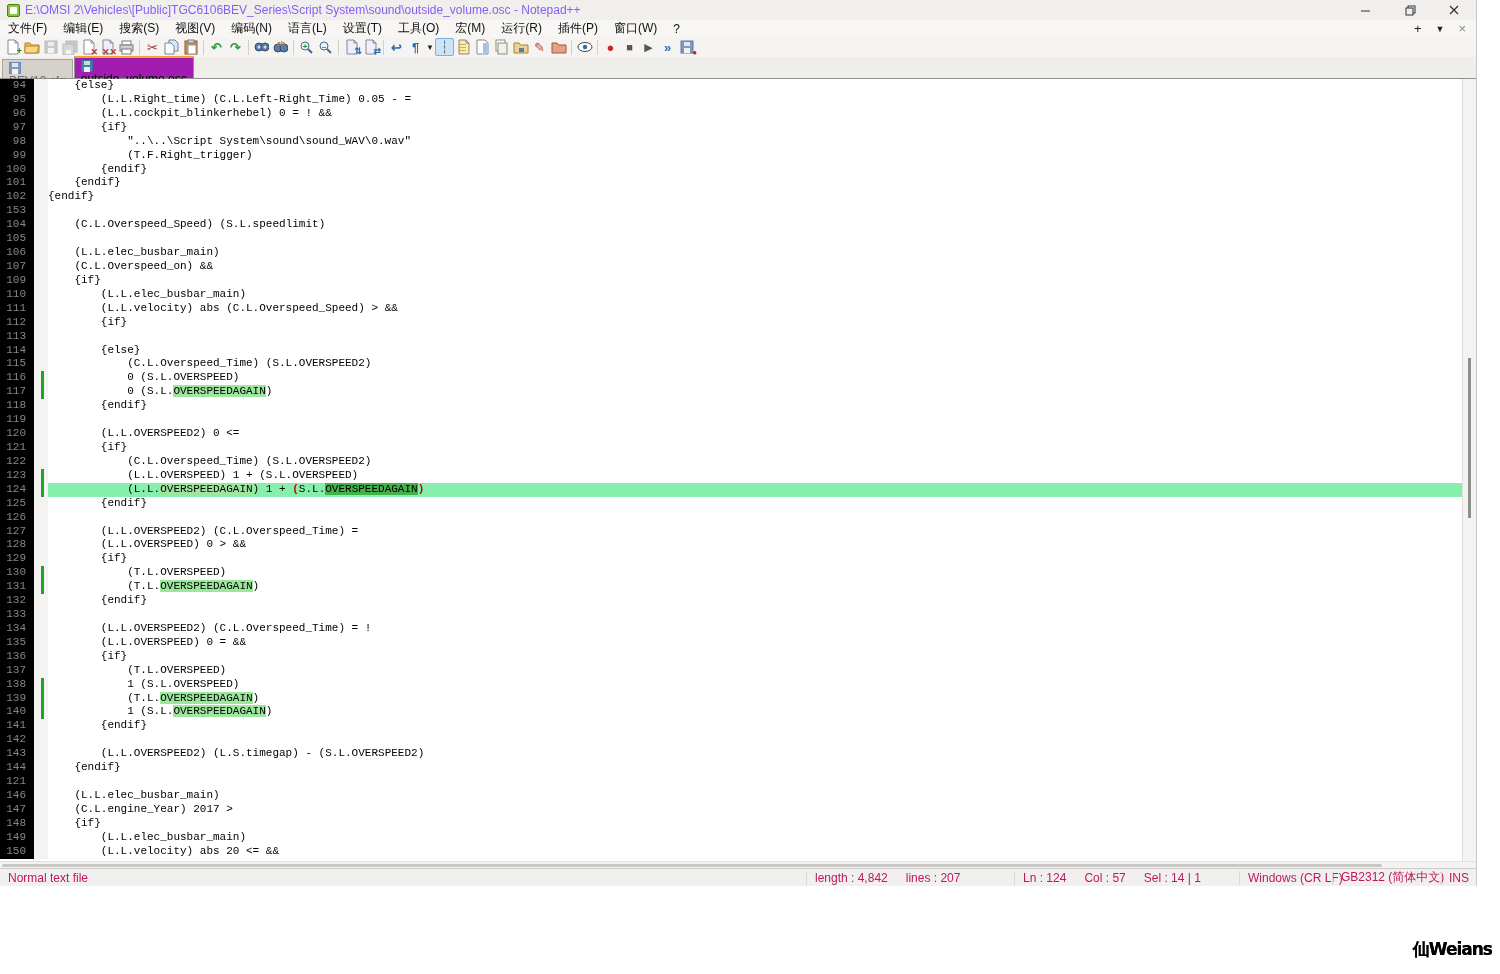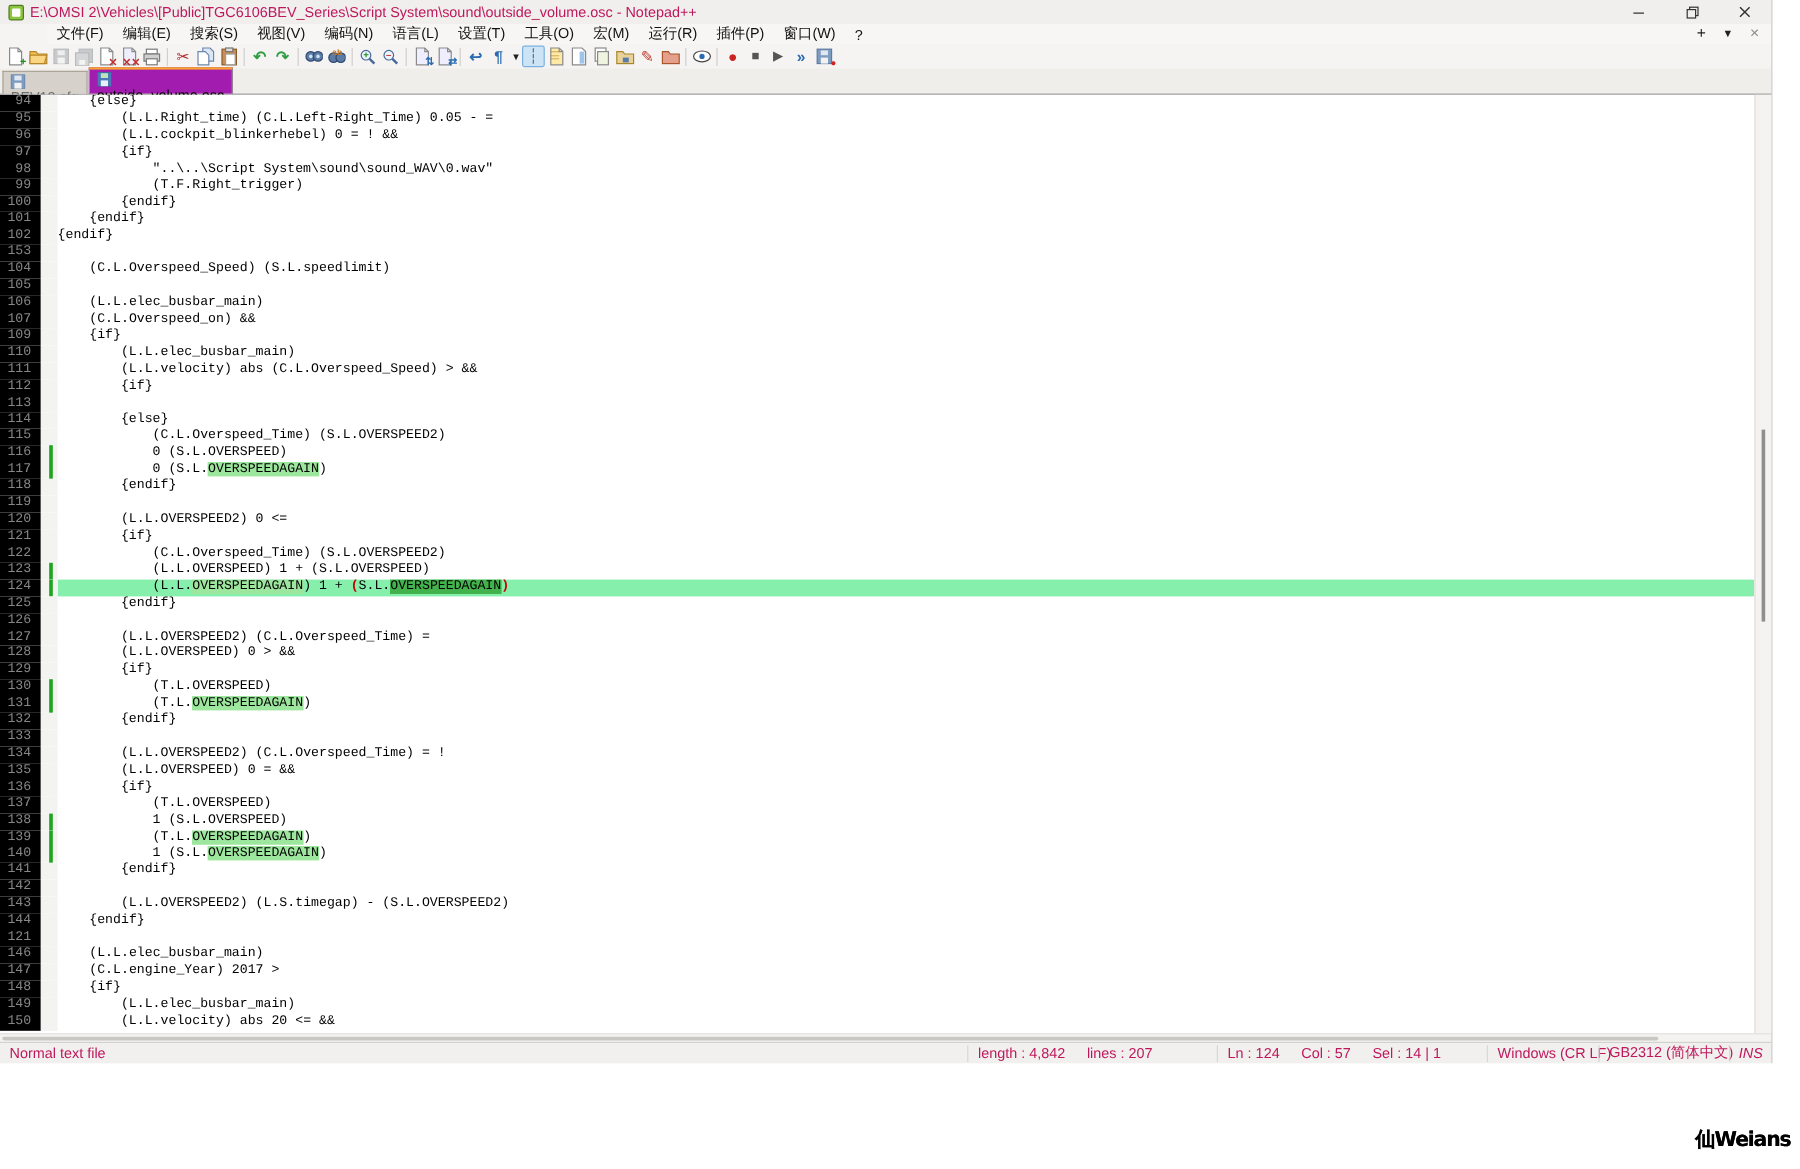--- a/index.html
+++ b/index.html
@@ -3,27 +3,27 @@
 <meta charset="utf-8">
 <style>
   * { margin:0; padding:0; box-sizing:border-box; }
   html,body { width:1500px; height:974px; background:#ffffff; font-family:"Liberation Sans", sans-serif; overflow:hidden; }
   .win { position:absolute; left:0; top:0; width:1477px; height:886px; background:#f5f4f2; border-right:1px solid #c9c9c9; }
 
   
   .titlebar { height:20px; background:#f0efed; display:flex; align-items:center; }
   .appicon { width:13px; height:13px; margin:0 5px 0 7px; background:#8cc63f; border:1px solid #4e7c1f; border-radius:2px; position:relative; }
   .appicon:after { content:""; position:absolute; left:2px; top:2px; width:7px; height:7px; background:#fff; border-radius:1px; }
-  .titletext { font-size:12px; color:#be185d; white-space:nowrap; }
+  .titletext { font-size:12px; color:#8b5cf6; white-space:nowrap; }
   .winbtns { margin-left:auto; display:flex; height:20px; }
   .winbtn { width:44px; height:20px; display:flex; align-items:center; justify-content:center; font-size:12px; color:#333; }
   .winbtn svg { display:block; }
 
   
-  .menubar { height:17px; background:#f7f6f4; display:flex; align-items:flex-start; font-size:12px; color:#111;margin-left:39px; }
+  .menubar { height:17px; background:#f7f6f4; display:flex; align-items:center; font-size:12px; color:#111; }
   .menu-item { padding:1px 8px; height:17px; display:flex; align-items:center; }
   .menubar-right { margin-left:auto; display:flex; align-items:center; gap:14px; padding-right:10px; font-size:11px; color:#222; }
 
   
   .toolbar { height:20px; background:#f5f4f2; display:flex; align-items:center; padding-left:3px; }
   .tbtn { width:19px; height:18px; display:flex; align-items:center; justify-content:center; position:relative; }
   .tbtn.narrow { width:10px; }
   .tbtn.pressed { background:#cde4f7; border:1px solid #7ab0e0; border-radius:2px; }
   .tbtn.disabled { opacity:.45; filter:grayscale(80%); }
   .tsep { width:1px; height:15px; background:#d2d0cc; margin:0 3px; }
@@ -57,21 +57,21 @@
   .vscroll { width:14px; flex:none; background:#f4f3f1; border-left:1px solid #e0dedc; position:relative; }
   .vthumb { position:absolute; left:5px; width:3px; top:279px; height:160px; background:#8f8f8f; }
   .hscroll { height:7px; background:#f4f3f1; position:relative; border-top:1px solid #e4e2e0; }
   .hthumb { position:absolute; left:2px; top:2px; height:3px; width:1380px; background:#c9c7c4; border-radius:2px; }
 
   
   .statusbar { height:18px; background:#f1f0ee; border-top:1px solid #cacaca; display:flex; align-items:center; font-size:12px; color:#be185d; }
   .st { padding:0 8px; white-space:nowrap; }
   .st-left { flex:1; }
   .st-box { border-left:1px solid #d8d8d8; height:14px; display:flex; align-items:center; gap:18px; }
-  .w1 { width:208px; } .w2 { width:225px; } .w3 { width:93px; } .w4 { width:109px; } .w5 { width:35px; justify-content:center;font-style:italic; }
+  .w1 { width:208px; } .w2 { width:225px; } .w3 { width:93px; } .w4 { width:109px; } .w5 { width:35px; justify-content:center; }
 
   
   .watermark { position:absolute; right:8px; top:938px; font-size:17px; font-weight:bold; letter-spacing:-1px; color:#000;
                text-shadow:0 0 0 #000; font-family:"DejaVu Sans", sans-serif; }
 
   svg { vertical-align:middle; }
 </style>
 </head>
 <body>
 

